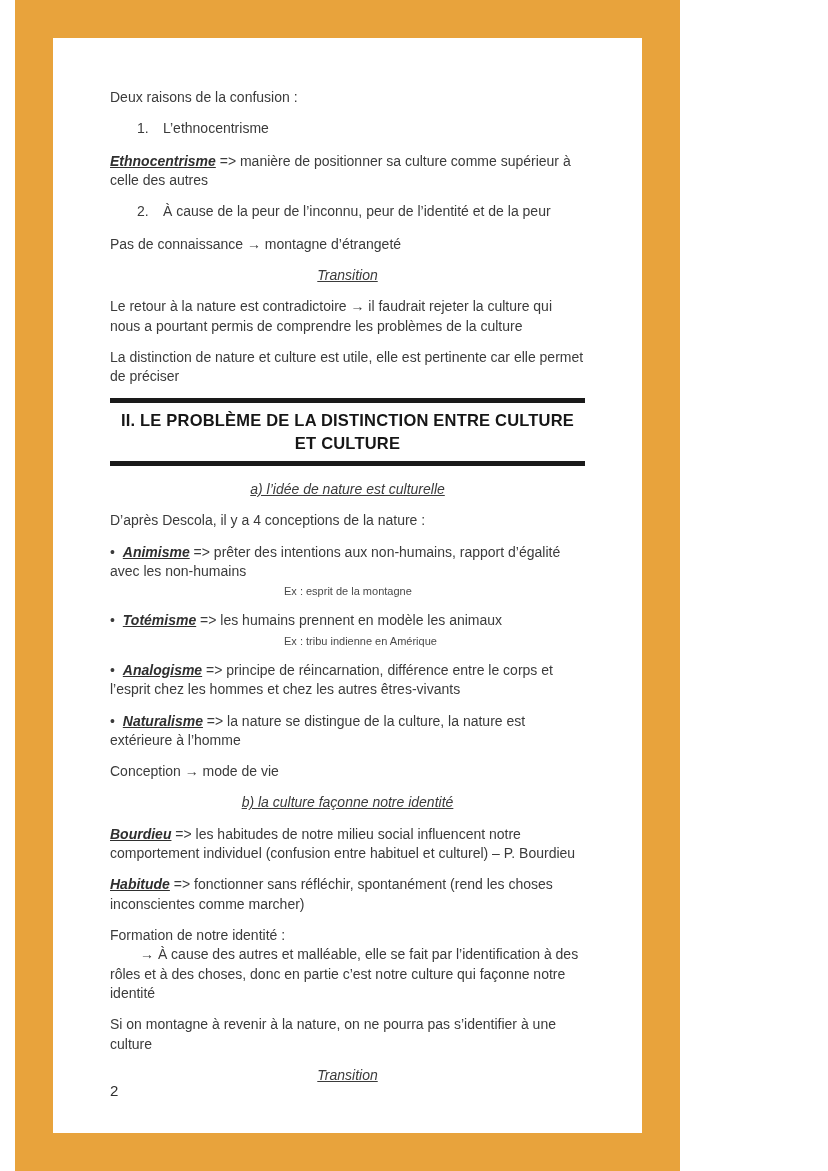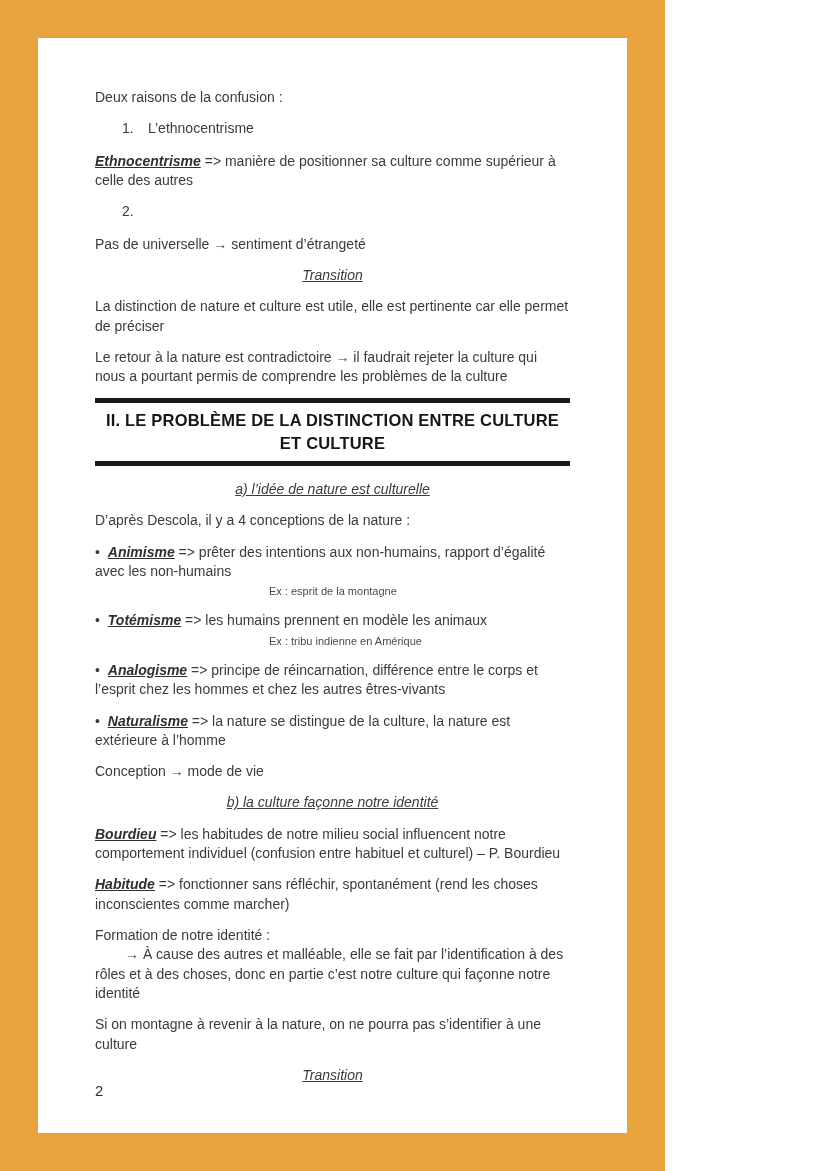--- a/index.html
+++ b/index.html
@@ -6,20 +6,21 @@
   html, body { margin: 0; padding: 0; }
   body {
     width: 828px; height: 1171px;
     font-family: "Liberation Sans", "DejaVu Sans", sans-serif;
     background: #ffffff;
   }
   .frame {
     width: 665px; height: 1171px;
     background: var(--border, #e8a33c);
     padding: 38px;
+    margin-left: 15px;
   }
   .sheet {
     position: relative;
     width: 100%; height: 100%;
     background: #ffffff;
     padding: 50px 57px 0 57px;
     overflow: hidden;
   }
   .content {
     color: var(--text, #3b3b3b);
@@ -91,29 +92,30 @@
         <span class="litext">L’ethnocentrisme</span>
       </div>
 
       <p class="def">
         <span class="term">Ethnocentrisme</span>
         <span class="deftext">=&gt; manière de positionner sa culture comme supérieur à celle des autres</span>
       </p>
 
       <div class="olitem">
         <span class="num">2.</span>
+        <span class="litext">À cause de la peur de l’inconnu, peur de l’identité et de la peur</span>
       </div>
 
-      <p class="para">Pas de universelle → sentiment d’étrangeté</p>
+      <p class="para">Pas de connaissance → montagne d’étrangeté</p>
 
       <p class="center-ital">Transition</p>
 
+      <p class="para">Le retour à la nature est contradictoire → il faudrait rejeter la culture qui nous a pourtant permis de comprendre les problèmes de la culture</p>
+
       <p class="para">La distinction de nature et culture est utile, elle est pertinente car elle permet de préciser</p>
-
-      <p class="para">Le retour à la nature est contradictoire → il faudrait rejeter la culture qui nous a pourtant permis de comprendre les problèmes de la culture</p>
 
       <div class="heading-block">
         <h2>II. LE PROBLÈME DE LA DISTINCTION ENTRE CULTURE ET CULTURE</h2>
       </div>
 
       <p class="center-ital">a) l’idée de nature est culturelle</p>
 
       <p class="para">D’après Descola, il y a 4 conceptions de la nature :</p>
 
       <div class="bullet">

